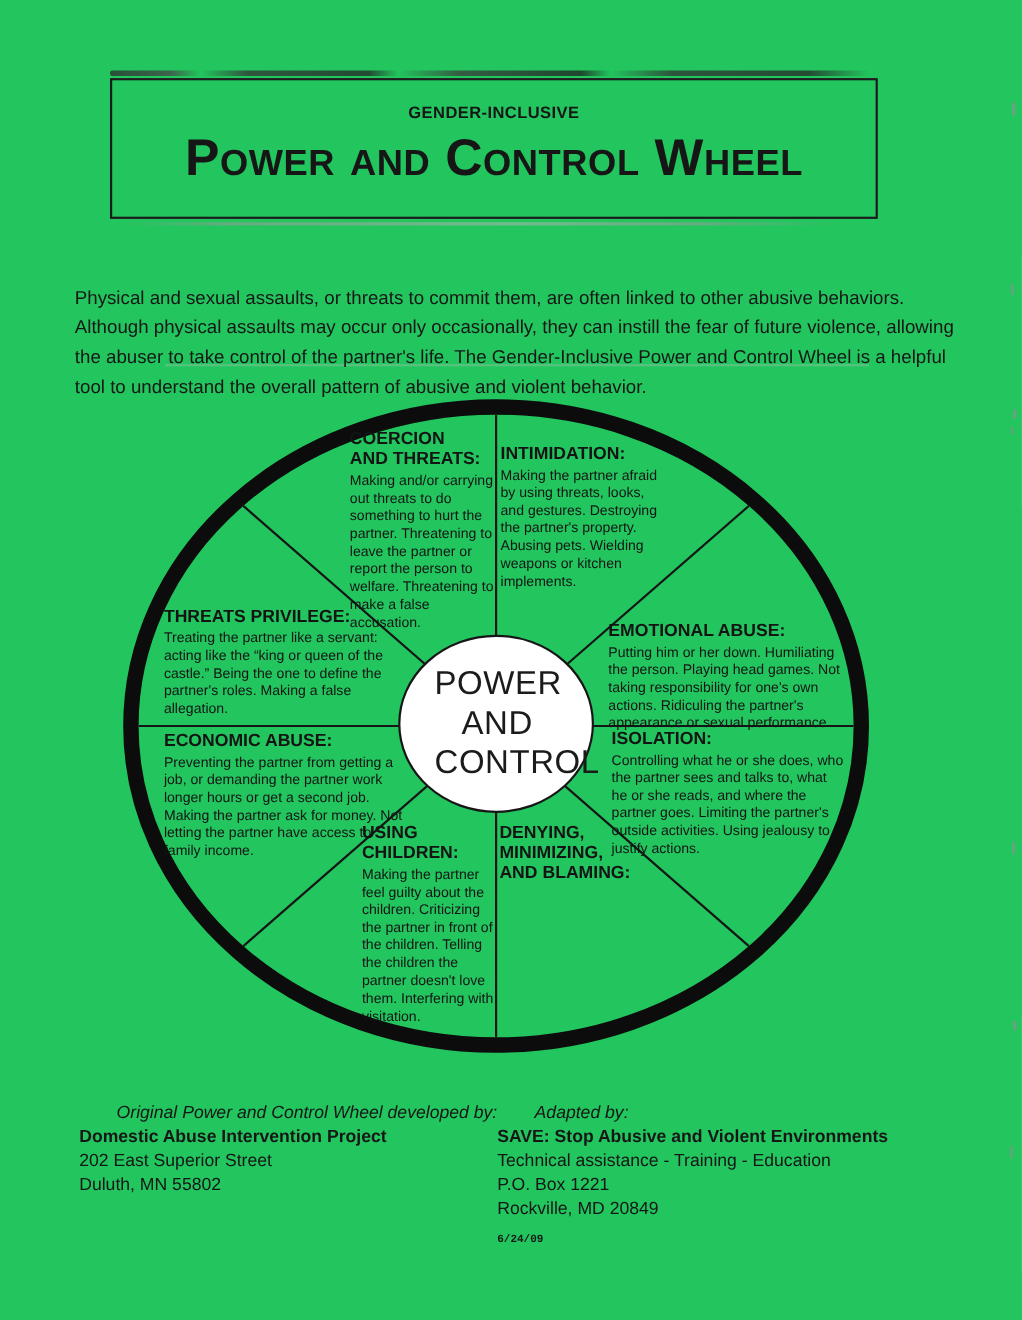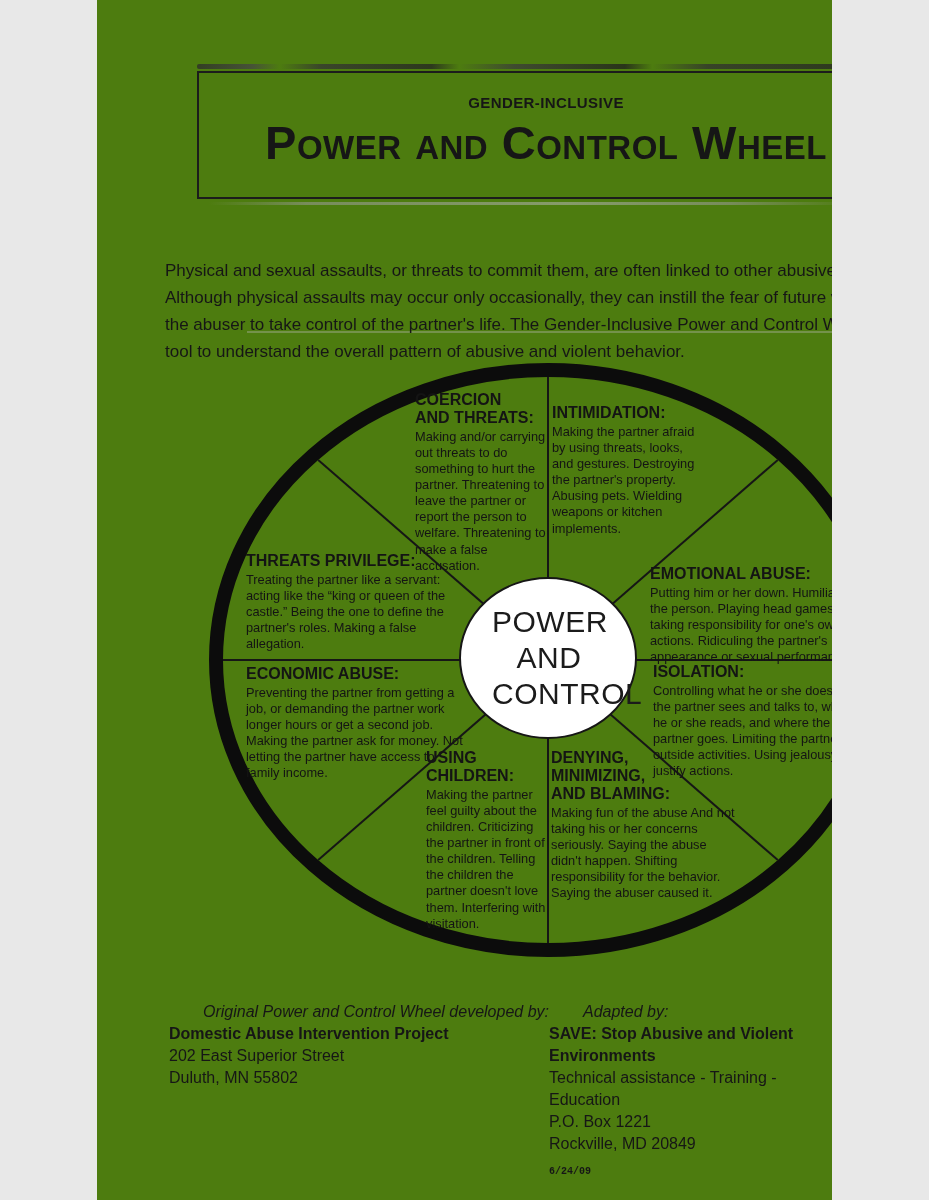--- a/index.html
+++ b/index.html
@@ -1,21 +1,21 @@
 <!DOCTYPE html>
 <html><head>
 <meta charset="utf-8">
 <style>
   html,body{margin:0;padding:0;}
   body{background:#e8e8e8;}
   .page{
     position:relative;
-    width:735px;height:1200px;
+    width:929px;height:1200px;
     margin:0 auto;
-    background:#4d7c0f;
+    background:#22c55e;
     font-family:"Liberation Sans","DejaVu Sans",sans-serif;
     color:#161616;
     overflow:hidden;
   }
   
   .smudge-top{
     position:absolute;left:100px;top:64px;width:690px;height:5px;
     background:linear-gradient(90deg,#2a2a2a 0%,#444 8%,transparent 12%,#333 18%,#222 34%,transparent 38%,#3a3a3a 46%,#1d1d1d 62%,transparent 66%,#303030 74%,#242424 92%,transparent 100%);
     opacity:.75;border-radius:2px;
   }
@@ -169,21 +169,20 @@
   <div class="seg seg-children">
     <div class="seg-head">USING
 CHILDREN:</div>
     <div class="seg-body">Making the partner feel guilty about the children. Criticizing the partner in front of the children. Telling the children the partner doesn't love them. Interfering with visitation.</div>
   </div>
 
   <div class="seg seg-denying">
     <div class="seg-head">DENYING,
 MINIMIZING,
 AND BLAMING:</div>
-    <div class="seg-body">Making fun of the abuse And not taking his or her concerns seriously. Saying the abuse didn't happen. Shifting responsibility for the behavior. Saying the abuser caused it.</div>
   </div>
 
   <div class="credits-left">
     <div class="cr-lead">Original Power and Control Wheel developed by:</div>
     <div class="cr-org">Domestic Abuse Intervention Project</div>
     <div>202 East Superior Street</div>
     <div>Duluth, MN 55802</div>
   </div>
 
   <div class="credits-right">

